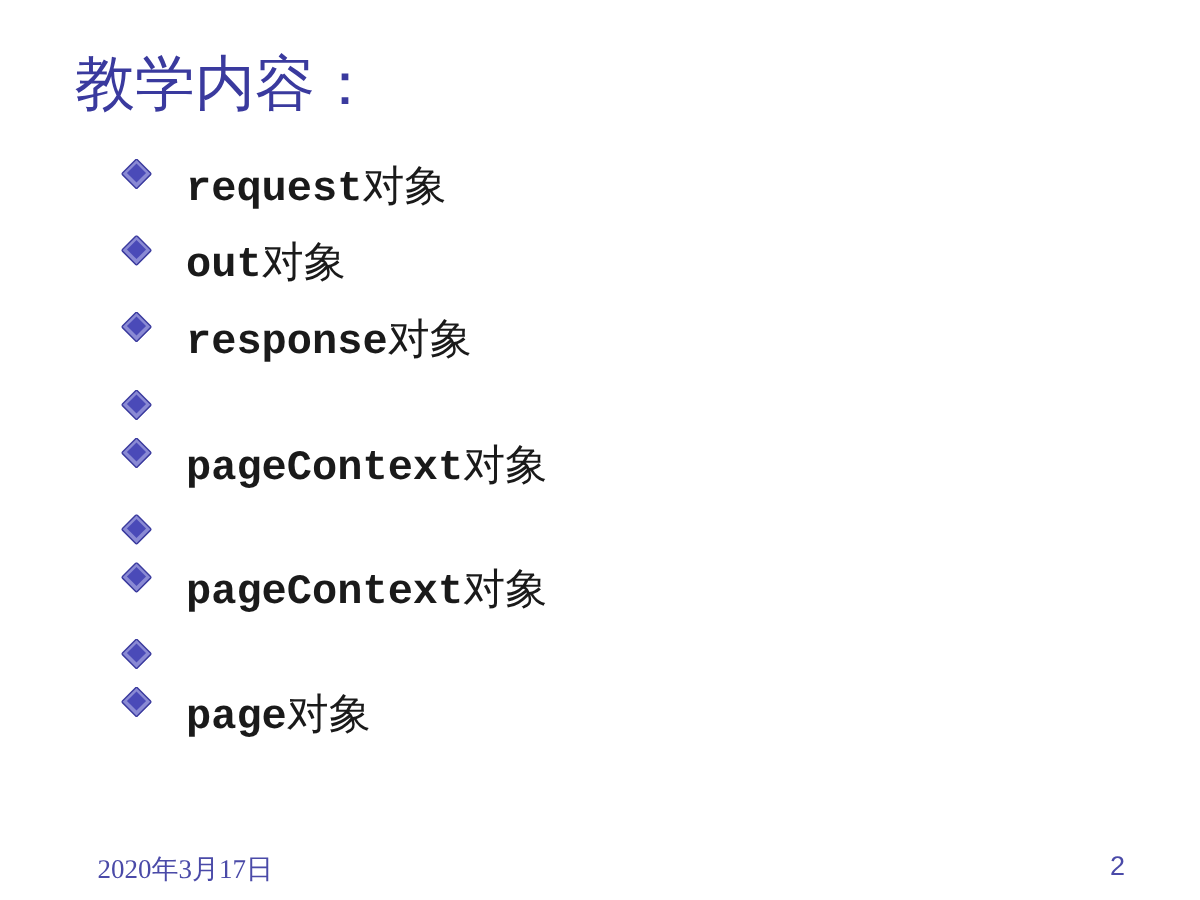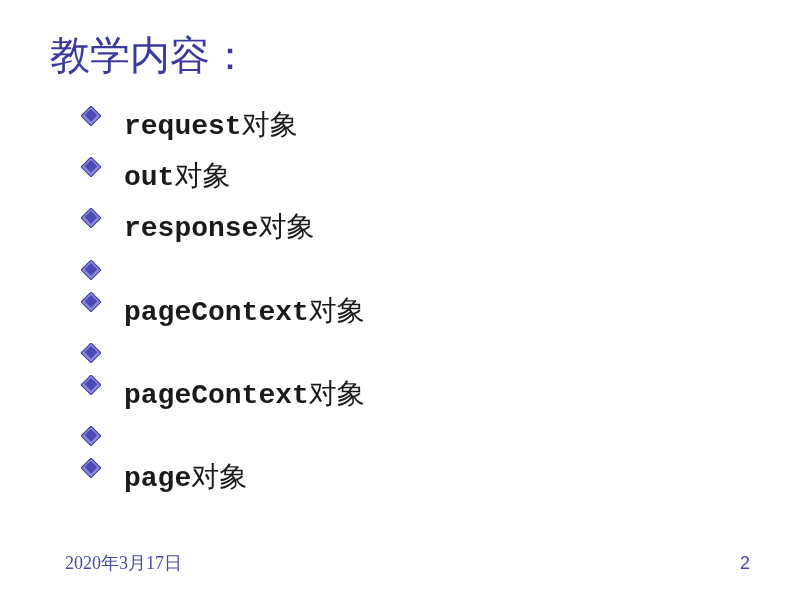--- a/index.html
+++ b/index.html
@@ -55,26 +55,25 @@
     .mono {
       font-family: "Courier New", Courier, monospace;
       font-weight: bold;
     }
     .cjk {
       font-family: "SimSun", "宋体", serif;
       font-weight: normal;
     }
     .footer {
       position: absolute;
-      bottom: 25px;
+      bottom: 9px;
       left: 65px;
       right: 50px;
       display: flex;
       justify-content: space-between;
-      align-items: center;
     }
     .date-text {
       color: #4a4aa8;
       font-size: 18px;
       font-family: "SimSun", "宋体", serif;
     }
     .page-num {
       color: #4a4aa8;
       font-size: 18px;
       font-family: Arial, sans-serif;

